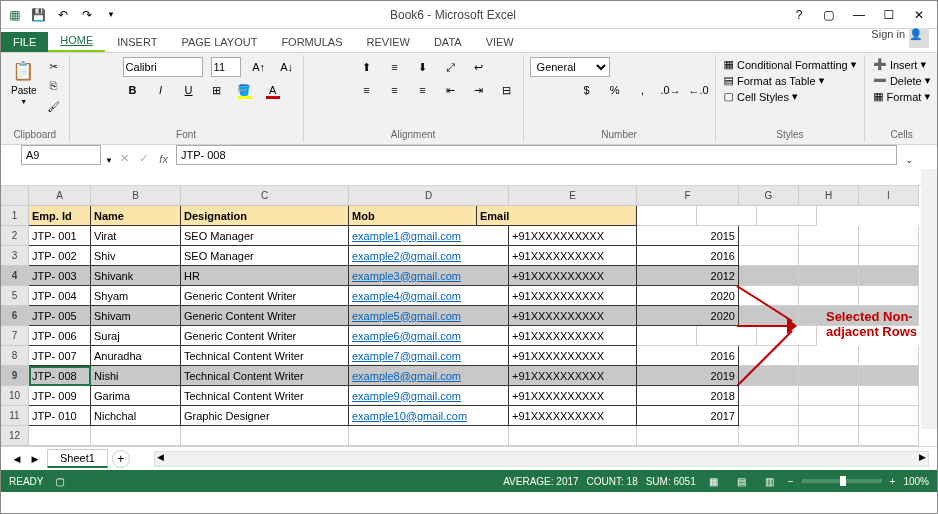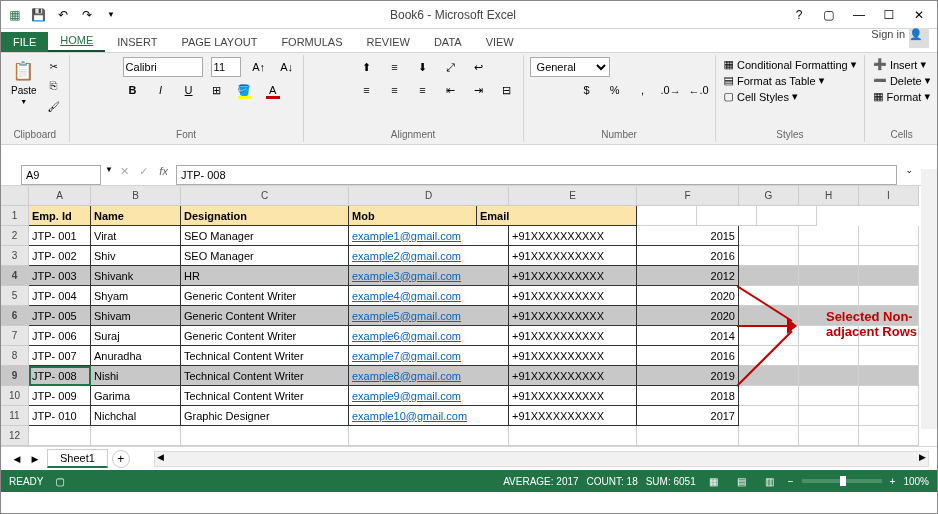--- a/index.html
+++ b/index.html
@@ -6,39 +6,39 @@
 body { background: #fff; width: 938px; height: 514px; overflow: hidden; border: 1px solid #888; position: relative; }
 .titlebar { height: 28px; background: #fff; display: flex; align-items: center; padding: 0 4px; border-bottom: 1px solid #d4d4d4; }
 .qat { display: flex; gap: 4px; align-items: center; }
 .qat-btn { width: 20px; height: 20px; display: flex; align-items: center; justify-content: center; font-size: 12px; cursor: pointer; }
 .title-text { flex: 1; text-align: center; font-size: 12px; color: #444; }
 .win-controls { display: flex; gap: 2px; }
 .win-btn { width: 28px; height: 24px; display: flex; align-items: center; justify-content: center; font-size: 12px; cursor: pointer; }
 .tabs { height: 24px; display: flex; align-items: flex-end; background: #fff; border-bottom: 1px solid #d4d4d4; }
 .tab { padding: 4px 12px; font-size: 11px; color: #444; cursor: pointer; }
 .tab.file { background: #217346; color: #fff; }
-.tab.active { color: #217346; border-bottom: 2px solid #14532d; text-decoration: underline; }
+.tab.active { color: #217346; border-bottom: 2px solid #84cc16; text-decoration: underline; }
 .signin { margin-left: auto; padding: 4px 8px; font-size: 11px; color: #444; display: flex; align-items: flex-start; gap: 4px; }
 .ribbon { height: 92px; background: #f1f1f1; border-bottom: 1px solid #d4d4d4; display: flex; padding: 2px 0; }
 .ribbon-group { border-right: 1px solid #d4d4d4; padding: 2px 6px; display: flex; flex-direction: column; justify-content: space-between; }
 .group-label { font-size: 10px; color: #666; text-align: center; padding-top: 2px; }
 .group-content { flex: 1; display: flex; align-items: flex-start; gap: 4px; }
 .big-btn { display: flex; flex-direction: column; align-items: center; gap: 2px; padding: 2px 4px; cursor: pointer; }
 .big-btn-icon { width: 24px; height: 24px; display: flex; align-items: center; justify-content: center; font-size: 18px; }
 .big-btn-label { font-size: 10px; }
 .small-btns { display: flex; flex-direction: column; gap: 2px; }
 .small-btn { width: 18px; height: 18px; display: flex; align-items: center; justify-content: center; font-size: 10px; cursor: pointer; }
 .font-row { display: flex; gap: 8px; align-items: center; padding-left: 47px; }
 .font-select { font-size: 11px; height: 20px; border: 1px solid #ababab; background: #fff; padding: 0 2px; }
 .font-name { width: 80px; }
 .font-size { width: 30px; }
 .fmt-btn { width: 20px; height: 20px; display: flex; align-items: center; justify-content: center; font-size: 11px; cursor: pointer; border: 1px solid transparent; }
 .number-select { font-size: 11px; height: 20px; border: 1px solid #ababab; background: #fff; padding: 0 2px; width: 80px; }
 .styles-item, .cells-item, .editing-item { font-size: 11px; padding: 1px 2px; display: flex; align-items: center; gap: 3px; cursor: pointer; white-space: nowrap; }
-.namebox-row { height: 19px; display: flex; align-items: flex-start; border-bottom: 1px solid #d4d4d4; background: #fff; padding: 20px; gap: 4px; }
+.namebox-row { height: 19px; display: flex; align-items: flex-end; border-bottom: 1px solid #d4d4d4; background: #fff; padding: 20px; gap: 4px; }
 .namebox { width: 80px; height: 20px; border: 1px solid #ababab; font-size: 11px; padding: 0 4px; background: #fff; }
 .fx-label { font-style: italic; font-size: 11px; color: #666; padding: 0 4px; }
 .formula-bar { flex: 1; height: 20px; border: 1px solid #ababab; font-size: 11px; padding: 0 4px; background: #fff; }
 .grid-area { position: relative; height: 260px; overflow: hidden; display: flex; }
 .row-headers { width: 28px; flex-shrink: 0; }
 .corner { height: 20px; background: #e6e6e6; border-right: 1px solid #ccc; border-bottom: 1px solid #ccc; }
 .row-hdr { height: 20px; background: #e6e6e6; border-right: 1px solid #ccc; border-bottom: 1px solid #ccc; font-size: 10px; display: flex; align-items: center; justify-content: center; color: #444; }
 .row-hdr.sel { background: #c8c8c8; font-weight: bold; }
 .grid-main { flex: 1; overflow: hidden; }
 .col-headers { display: flex; height: 20px; }
@@ -317,21 +317,20 @@
           <div class="cell col-G"></div>
           <div class="cell col-H"></div>
           <div class="cell col-I"></div>
         </div>
         <div class="data-row">
           <div class="cell bordered col-A">JTP- 006</div>
           <div class="cell bordered col-B">Suraj</div>
           <div class="cell bordered col-C">Generic Content Writer</div>
           <div class="cell bordered link col-D">example6@gmail.com</div>
           <div class="cell bordered col-E">+91XXXXXXXXXX</div>
-          <div class="cell bordered right col-F">2014</div>
           <div class="cell col-G"></div>
           <div class="cell col-H"></div>
           <div class="cell col-I"></div>
         </div>
         <div class="data-row">
           <div class="cell bordered col-A">JTP- 007</div>
           <div class="cell bordered col-B">Anuradha</div>
           <div class="cell bordered col-C">Technical Content Writer</div>
           <div class="cell bordered link col-D">example7@gmail.com</div>
           <div class="cell bordered col-E">+91XXXXXXXXXX</div>

